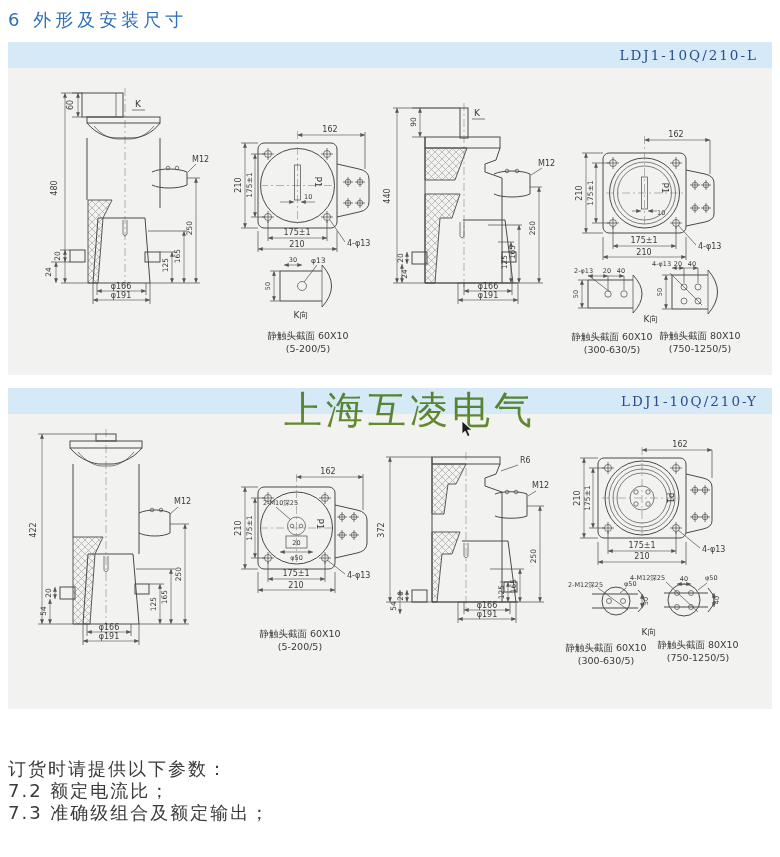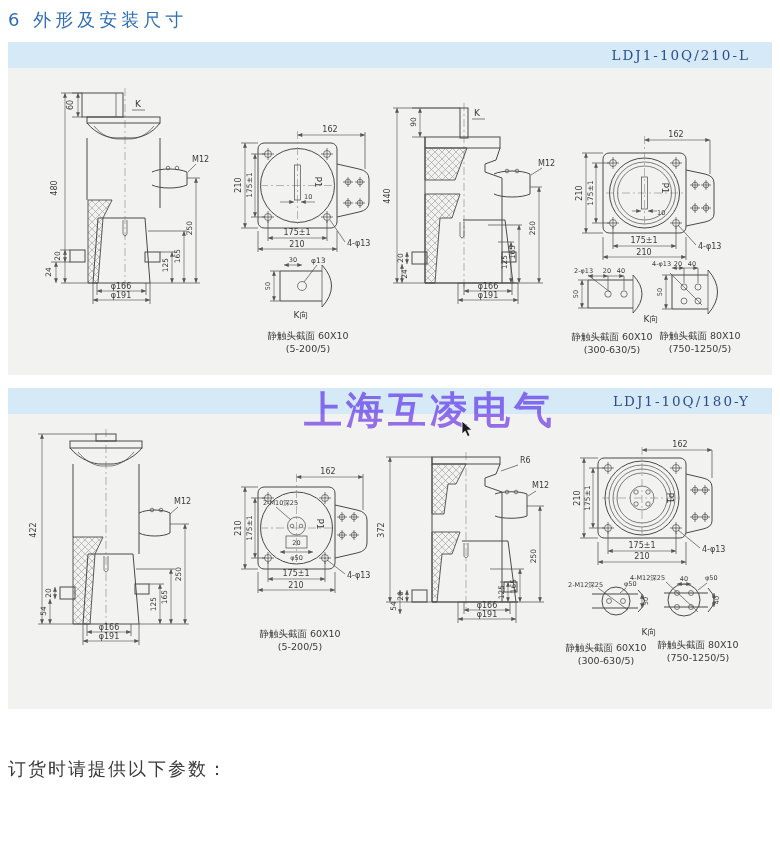--- a/index.html
+++ b/index.html
@@ -1,34 +1,34 @@
 <!DOCTYPE html>
 <html><head>
 <meta charset="utf-8">
 <style>
   html,body{margin:0;padding:0}
   .page{position:relative;width:780px;height:857px;background:#ffffff;font-family:"DejaVu Sans",sans-serif;overflow:hidden}
   .h6,.h7{position:absolute;left:8px;font-size:18px;letter-spacing:4px;color:#2e6fb7}
   .h6{top:8px}.h7{top:712px}
   .panel{position:absolute;left:8px;width:764px}
   .p1{top:42px}.p2{top:388px}
-  .phead{height:26px;background:#d5e9f6;display:flex;align-items:center;justify-content:flex-end;padding-right:22px;box-sizing:border-box}
+  .phead{height:26px;background:#d5e9f6;display:flex;align-items:center;justify-content:flex-end;padding-right:14px;box-sizing:border-box}
   .model{font-family:"DejaVu Serif","Liberation Serif",serif;font-size:13.5px;letter-spacing:2px;color:#2b4d8e}
   .pbody{background:#f2f2f0}
   svg{display:block}
   svg text{font-family:"DejaVu Sans",sans-serif;fill:#3a3a3a;font-size:8px}
   .t7{font-size:6.5px}.t75{font-size:7.5px}.t9{font-size:9px}.cap{font-size:9.5px}
   .ol{fill:none;stroke:#4a4a4a;stroke-width:1}
   .th{fill:none;stroke:#4a4a4a;stroke-width:0.7}
   .dm{fill:none;stroke:#666;stroke-width:0.7}
   .cl{fill:none;stroke:#888;stroke-width:0.6;stroke-dasharray:8 3 2 3}
   .hxa{fill:url(#hx1);stroke:#4a4a4a;stroke-width:0.9}
   .hxb{fill:url(#hx2);stroke:#4a4a4a;stroke-width:0.9}
   .order{position:absolute;left:8px;top:758px;font-size:18px;letter-spacing:2px;color:#3a3a3a;line-height:22px}
-  .wm{position:absolute;left:304px;top:390px;color:#8b5cf6;mix-blend-mode:multiply;opacity:.85;pointer-events:none;z-index:5;font-weight:bold}
+  .wm{position:absolute;left:284px;top:390px;color:#4d7c0f;mix-blend-mode:multiply;opacity:.85;pointer-events:none;z-index:5;font-weight:normal}
   .wm1{font-size:38px;letter-spacing:4px;line-height:40px}
   .wm2{font-size:31px;letter-spacing:1px;line-height:30px}
   .cursor{position:absolute;left:461px;top:420px;z-index:6}
 </style>
 </head>
 <body>
 
 <div class="page">
 
   <div class="h6">6 外形及安装尺寸</div>
@@ -317,21 +317,21 @@
         <text class="cap" text-anchor="middle" x="604" y="272">静触头截面 60X10</text>
         <text class="cap" text-anchor="middle" x="604" y="285">(300-630/5)</text>
         <text class="cap" text-anchor="middle" x="692" y="271">静触头截面 80X10</text>
         <text class="cap" text-anchor="middle" x="692" y="284">(750-1250/5)</text>
       </svg>
     </div>
   </section>
 
   <section class="panel p2">
     <div class="phead">
-      <span class="model">LDJ1-10Q/180-Y</span>
+      <span class="model">LDJ1-10Q/210-Y</span>
     </div>
     <div class="pbody">
       <svg width="764" height="295" viewBox="0 0 764 295">
         <defs>
           <marker id="ar2" viewBox="0 0 10 10" refX="9" refY="5" markerWidth="8" markerHeight="8" orient="auto-start-reverse">
               <path d="M0.5,1.5 L9,5 L0.5,8.5 Z" fill="#555"></path>
             </marker>
           <pattern id="hx2" width="7" height="7" patternUnits="userSpaceOnUse">
               <path d="M0,7 L7,0 M0,0 L7,7" stroke="#999" stroke-width="0.6" fill="none"></path>
             </pattern>
@@ -579,15 +579,17 @@
   </div>
 
   <div class="cursor">
     <svg width="13" height="19" viewBox="0 0 13 19">
         <path d="M1,1 L1,14 L4.2,11.2 L6.6,16.6 L9,15.5 L6.6,10.2 L11,10 Z" fill="#1a1a1a" stroke="#ffffff" stroke-width="0.8"></path>
       </svg>
   </div>
 
   <div class="order">
     <div>订货时请提供以下参数：</div>
+    <div>7.2 额定电流比；</div>
+    <div>7.3 准确级组合及额定输出；</div>
   </div>
 
 </div>
 
 </body></html>

